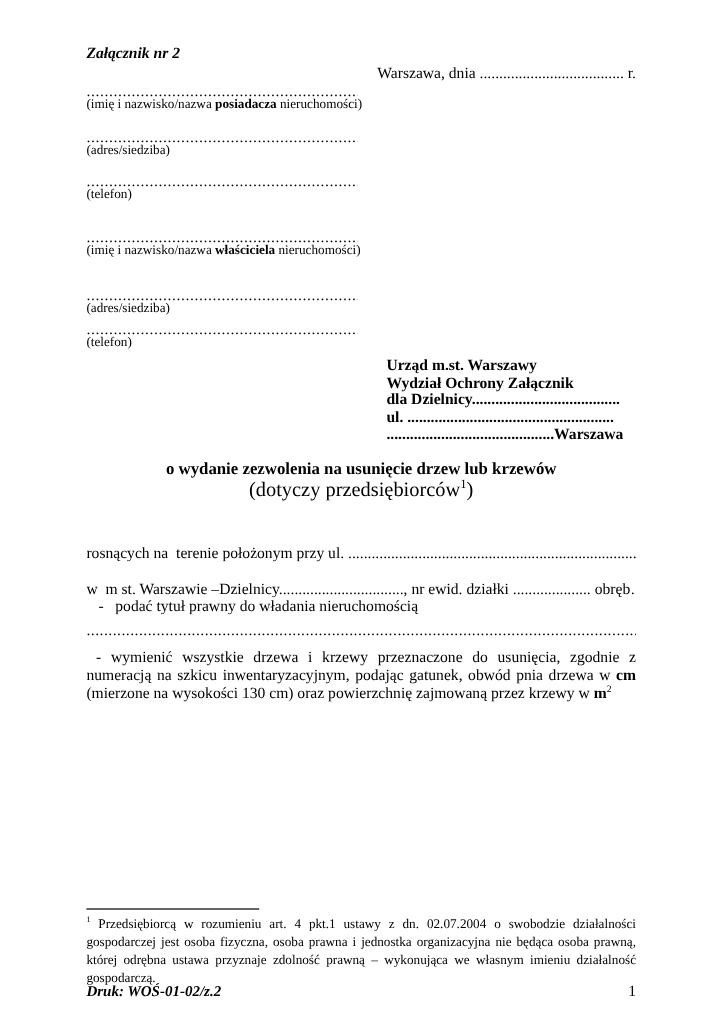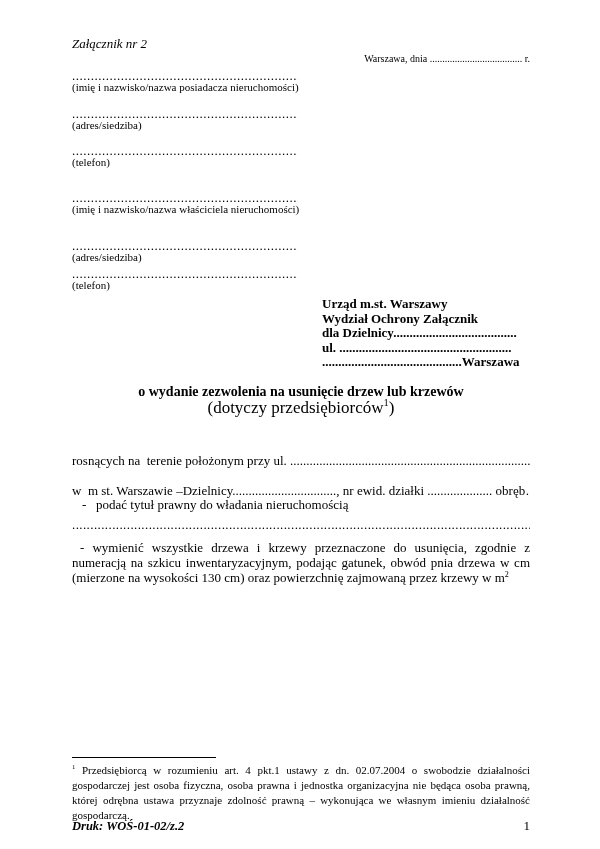--- a/index.html
+++ b/index.html
@@ -9,25 +9,25 @@
     font-family: "Liberation Serif", serif;
     color: #000000;
     position: relative;
     overflow: hidden;
   }
   .page { position: absolute; inset: 0; background: #ffffff; }
   .abs { position: absolute; }
 
   .attachment {
     top: 36px; left: 72px;
-    font-size: 13px; font-weight: normal; font-style: italic;
+    font-size: 13px; font-weight: bold; font-style: italic;
   }
   .date-line {
     top: 53px; left: 72px; width: 458px;
-    font-size: 10px; text-align: right; white-space: pre;
+    font-size: 13px; text-align: right; white-space: pre;
   }
 
   .field { left: 72px; width: 226px; }
   .dots-row {
     font-size: 13px; line-height: 11px; height: 11px;
     overflow: hidden; white-space: nowrap; letter-spacing: 0.5px;
   }
   .field-label { font-size: 11px; line-height: 13px; white-space: nowrap; }
   .f1 { top: 70px; }
   .f2 { top: 108px; }
@@ -74,21 +74,21 @@
     top: 763px; left: 72px; width: 458px;
     font-size: 11px; line-height: 15px;
     text-align: justify;
   }
   .footer-row {
     top: 818px; left: 72px; width: 458px;
     display: flex; justify-content: space-between; align-items: baseline;
   }
   .form-code { font-size: 12.5px; font-weight: bold; font-style: italic; }
   .page-number { font-size: 13px; }
-  b { font-weight: normal; }
+  b { font-weight: bold; }
 </style>
 </head>
 <body>
 
 <div class="page">
 
   <div class="abs attachment">Załącznik nr 2</div>
 
   <div class="abs date-line">Warszawa, dnia ..................................... r.</div>
 

